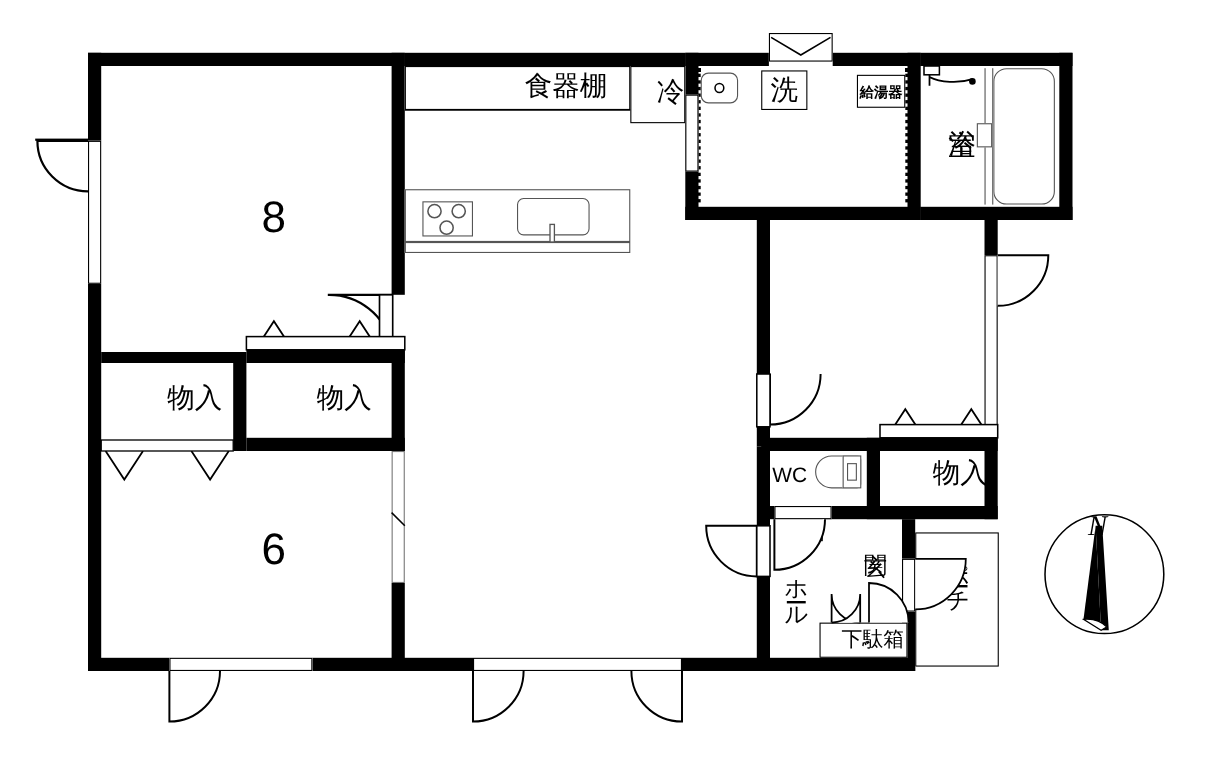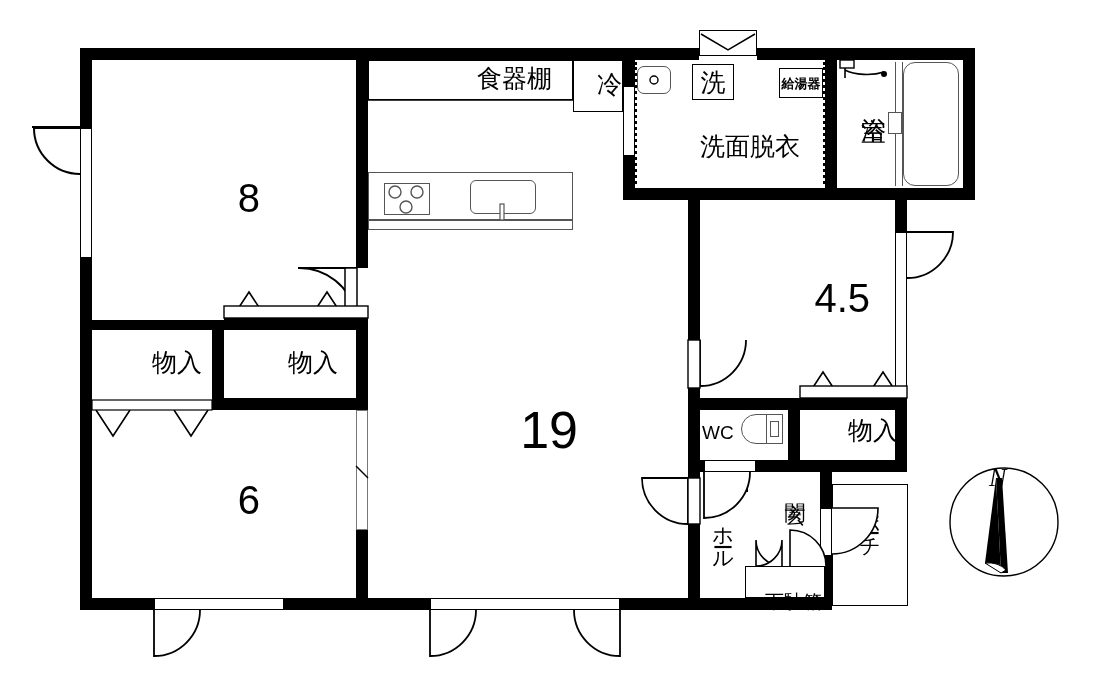--- a/index.html
+++ b/index.html
@@ -175,72 +175,69 @@
   <div class="label lbl-room" style="left:190px; top:480px; width:70px;">6</div>
 
   <div class="opening" style="left:154px; top:598px; width:130px; height:12px;"></div>
 
   <div class="thin2" style="left:356px; top:410px; width:12px; height:120px; border-color:#777;"></div>
 
   <div class="label lbl-jp" style="left:114px; top:350px; width:88px;">物入</div>
   <div class="label lbl-jp" style="left:250px; top:350px; width:88px;">物入</div>
   <div class="label lbl-jp" style="left:810px; top:418px; width:88px;">物入</div>
 
-  <div class="label lbl-ldk-num" style="left:478px; top:404px; width:100px;">19</div>
 
   <div class="opening" style="left:430px; top:598px; width:190px; height:12px;"></div>
 
   <div class="thin" style="left:368px; top:60px; width:205px; height:40px;"></div>
   <div class="label lbl-jp" style="left:452px; top:66px; width:100px;">食器棚</div>
 
   <div class="thin" style="left:573px; top:60px; width:50px; height:52px;"></div>
   <div class="label lbl-jp" style="left:574px; top:72px; width:48px;">冷</div>
 
   <div class="thin2" style="left:368px; top:172px; width:205px; height:48px;"></div>
   <div class="thin2" style="left:368px; top:220px; width:205px; height:10px;"></div>
   <div class="thin2" style="left:384px; top:183px; width:46px; height:32px;"></div>
   <div class="thin2" style="left:470px; top:180px; width:66px; height:34px; border-radius:6px;"></div>
 
-  <div class="label lbl-jp" style="left:660px; top:134px; width:140px;">洗面脱衣</div>
 
   <div class="thin2" style="left:637px; top:66px; width:34px; height:28px; border-radius:7px;"></div>
 
   <div class="boxed label lbl-jp" style="left:692px; top:64px; width:42px; height:36px;">洗</div>
 
   <div class="boxed label lbl-jp-xs" style="left:779px; top:68px; width:44px; height:30px;">給湯器</div>
 
   <div class="thin" style="left:699px; top:30px; width:58px; height:26px;"></div>
 
   <div style="position:absolute; left:634px; top:62px; width:0; height:122px; border-left:3px dotted #000;"></div>
   <div style="position:absolute; left:823px; top:62px; width:0; height:122px; border-left:3px dotted #000;"></div>
 
   <div class="opening" style="left:623px; top:86px; width:12px; height:70px;"></div>
 
   <div class="label lbl-jp vert" style="left:858px; top:98px; width:28px;">浴室</div>
   <div class="thin2" style="left:903px; top:62px; width:56px; height:124px; border-radius:12px;"></div>
   <div class="thin2" style="left:895px; top:62px; width:8px; height:124px; border:none; border-left:1.2px solid #555; border-right:1.2px solid #555;"></div>
   <div class="thin2" style="left:888px; top:112px; width:14px; height:22px;"></div>
 
-  <div class="label lbl-room" style="left:760px; top:278px; width:110px;">4.5</div>
 
   <div class="opening" style="left:895px; top:232px; width:12px; height:160px;"></div>
 
   <div class="label lbl-wc" style="left:702px; top:423px; width:40px; text-align:left;">WC</div>
   <div class="thin2" style="left:741px; top:414px; width:42px; height:30px; border-radius:15px 4px 4px 15px;"></div>
   <div class="thin2" style="left:766px; top:414px; width:17px; height:30px;"></div>
   <div class="thin2" style="left:770px; top:421px; width:9px; height:16px;"></div>
 
   <div class="opening" style="left:704px; top:460px; width:52px; height:12px;"></div>
 
   <div class="label lbl-jp-sm vert" style="left:710px; top:512px; width:24px;">ホール</div>
   <div class="label lbl-jp-sm vert" style="left:782px; top:487px; width:24px;">玄関</div>
   <div class="label lbl-jp-sm vert" style="left:857px; top:498px; width:24px;">ポーチ</div>
 
   <div class="thin" style="left:745px; top:566px; width:80px; height:32px;"></div>
-  <div class="label lbl-jp-sm" style="left:748px; top:592px; width:74px; font-size:19px;">下駄箱</div>
+  <div class="label lbl-jp-sm" style="left:748px; top:572px; width:74px; font-size:19px;">下駄箱</div>
 
   <div class="thin" style="left:704px; top:472px; width:44px; height:20px;"></div>
 
   <div class="opening" style="left:820px; top:508px; width:12px; height:48px;"></div>
 
   <svg class="ov" viewBox="0 0 1106 689">
     <g fill="none" stroke="#000" stroke-width="2">
 
       <path d="M 80 128 L 34 128 A 46 46 0 0 0 80 174"></path>
       <line x1="34" y1="128" x2="34" y2="128"></line>

